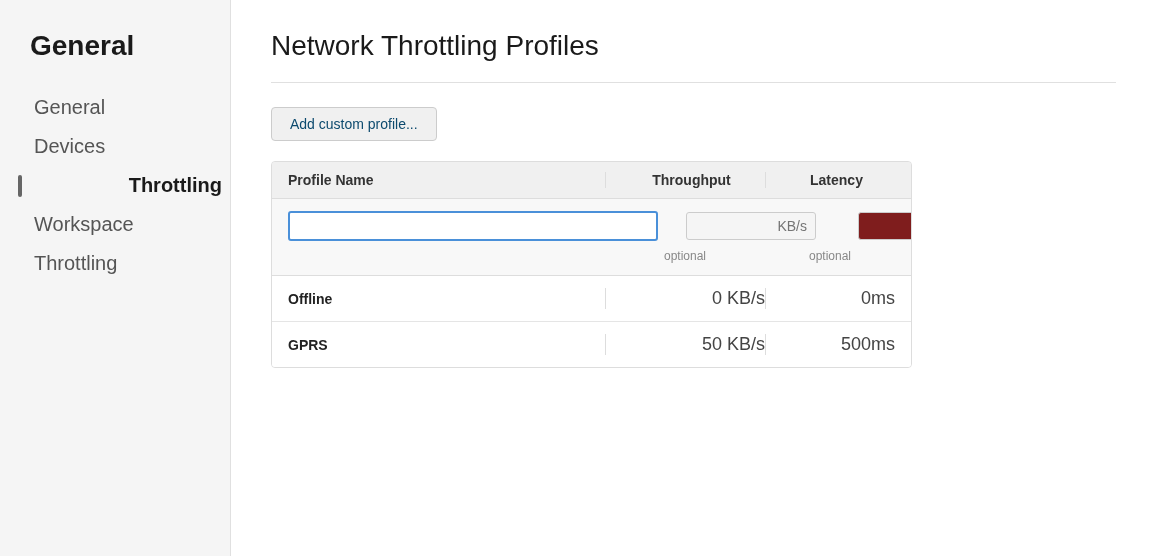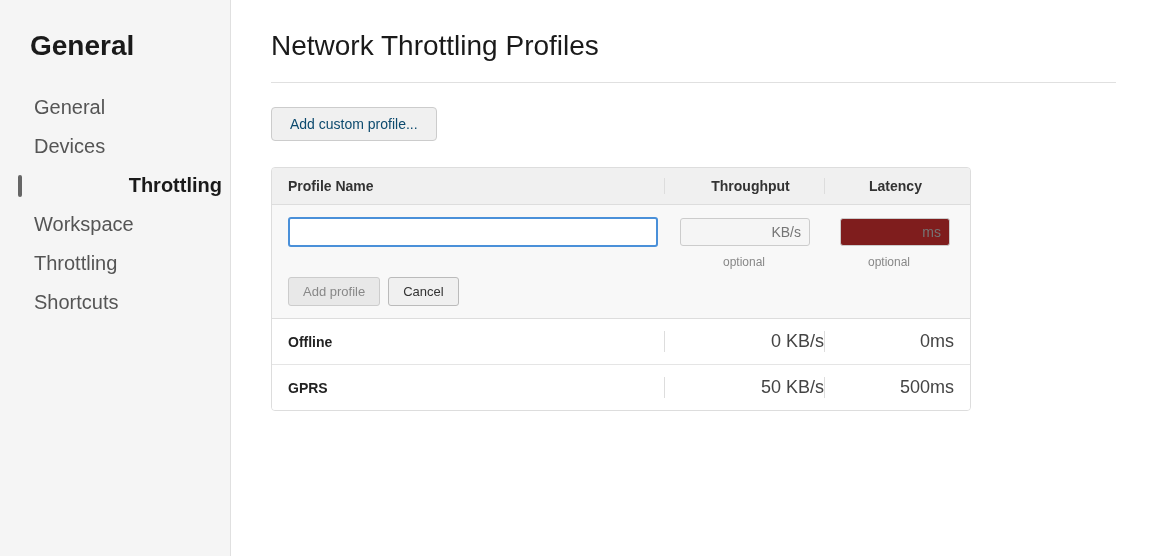--- a/index.html
+++ b/index.html
@@ -99,22 +99,21 @@
       cursor: not-allowed;
       margin-bottom: 20px;
       font-family: inherit;
     }
 
     .profiles-table {
       background: #f8f8f8;
       border: 1px solid #ddd;
       border-radius: 4px;
       overflow: hidden;
-      width: 700px;
-      margin-top: 6px;
+      width: 641px;
     }
 
     .table-header {
       display: grid;
       grid-template-columns: 1fr 160px 130px;
       padding: 10px 16px;
       background: #f0f0f0;
       border-bottom: 1px solid #ddd;
     }
 
@@ -130,21 +129,21 @@
 
     .add-row {
       padding: 12px 16px;
       background: #f8f8f8;
       border-bottom: 1px solid #ddd;
     }
 
     .add-row-inputs {
       display: grid;
       grid-template-columns: 1fr 160px 130px;
-      gap: 0;
+      gap: 12px;
       align-items: center;
       margin-bottom: 8px;
     }
 
     .profile-name-input {
       border: 2px solid #4a90d9;
       border-radius: 3px;
       padding: 5px 8px;
       font-size: 14px;
       font-family: inherit;
@@ -261,23 +260,20 @@
       <a class="sidebar-nav-item">Devices</a>
     </li>
     <li>
       <a class="sidebar-nav-item active">Throttling</a>
     </li>
     <li>
       <a class="sidebar-nav-item">Workspace</a>
     </li>
     <li>
       <a class="sidebar-nav-item">Throttling</a>
-    </li>
-    <li>
-      <a class="sidebar-nav-item">Shortcuts</a>
     </li>
   </ul>
 </aside>
 
 <main class="main-content">
   <h2 class="page-title">Network Throttling Profiles</h2>
   <hr class="divider">
 
   <button class="add-profile-btn">Add custom profile...</button>
 
@@ -299,24 +295,20 @@
         </div>
         <div>
           <input type="text" class="latency-input" placeholder="ms" style="">
         </div>
       </div>
       <div class="optional-labels">
         <div></div>
         <div class="optional-label">optional</div>
         <div class="optional-label">optional</div>
       </div>
-      <div class="add-row-buttons">
-        <button class="btn-add">Add profile</button>
-        <button class="btn-cancel">Cancel</button>
-      </div>
     </div>
 
     <div class="table-row">
       <div class="cell-name">Offline</div>
       <div class="cell-value col-divider">0 KB/s</div>
       <div class="cell-value col-divider">0ms</div>
     </div>
     <div class="table-row">
       <div class="cell-name">GPRS</div>
       <div class="cell-value col-divider">50 KB/s</div>

